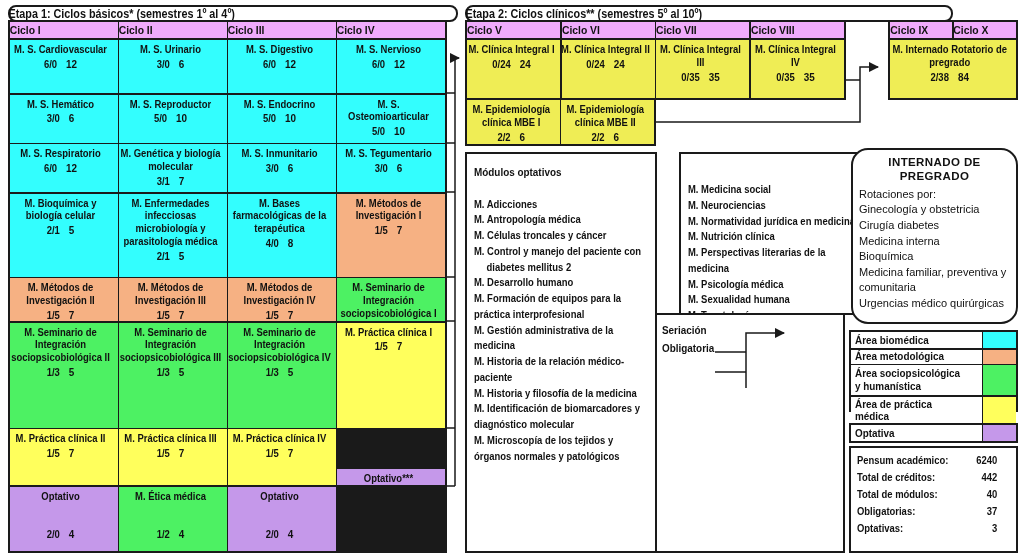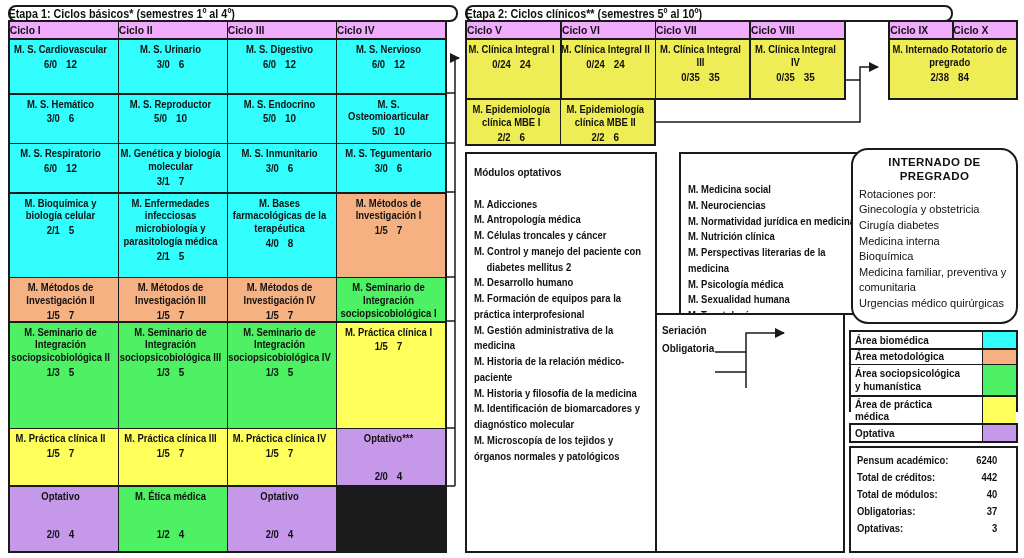--- a/index.html
+++ b/index.html
@@ -314,21 +314,21 @@
     <div class="cell bg-y1">
         <div class="ci sqz">
           <div class="t">M. Práctica clínica IV</div>
           <div class="hc">
             <span>1/5</span>
             <span class="cr">7</span>
           </div>
         </div>
       </div>
 
-    <div class="cell bg-pu" style="justify-content:space-between;">
+    <div class="cell bg-pu" style="justify-content:space-between;margin-top:40px;">
         <div class="ci sqz">
           <div class="t">Optativo***</div>
         </div>
         <div class="ci sqz">
           <div class="hc">
             <span>2/0</span>
             <span class="cr">4</span>
           </div>
         </div>
       </div>

